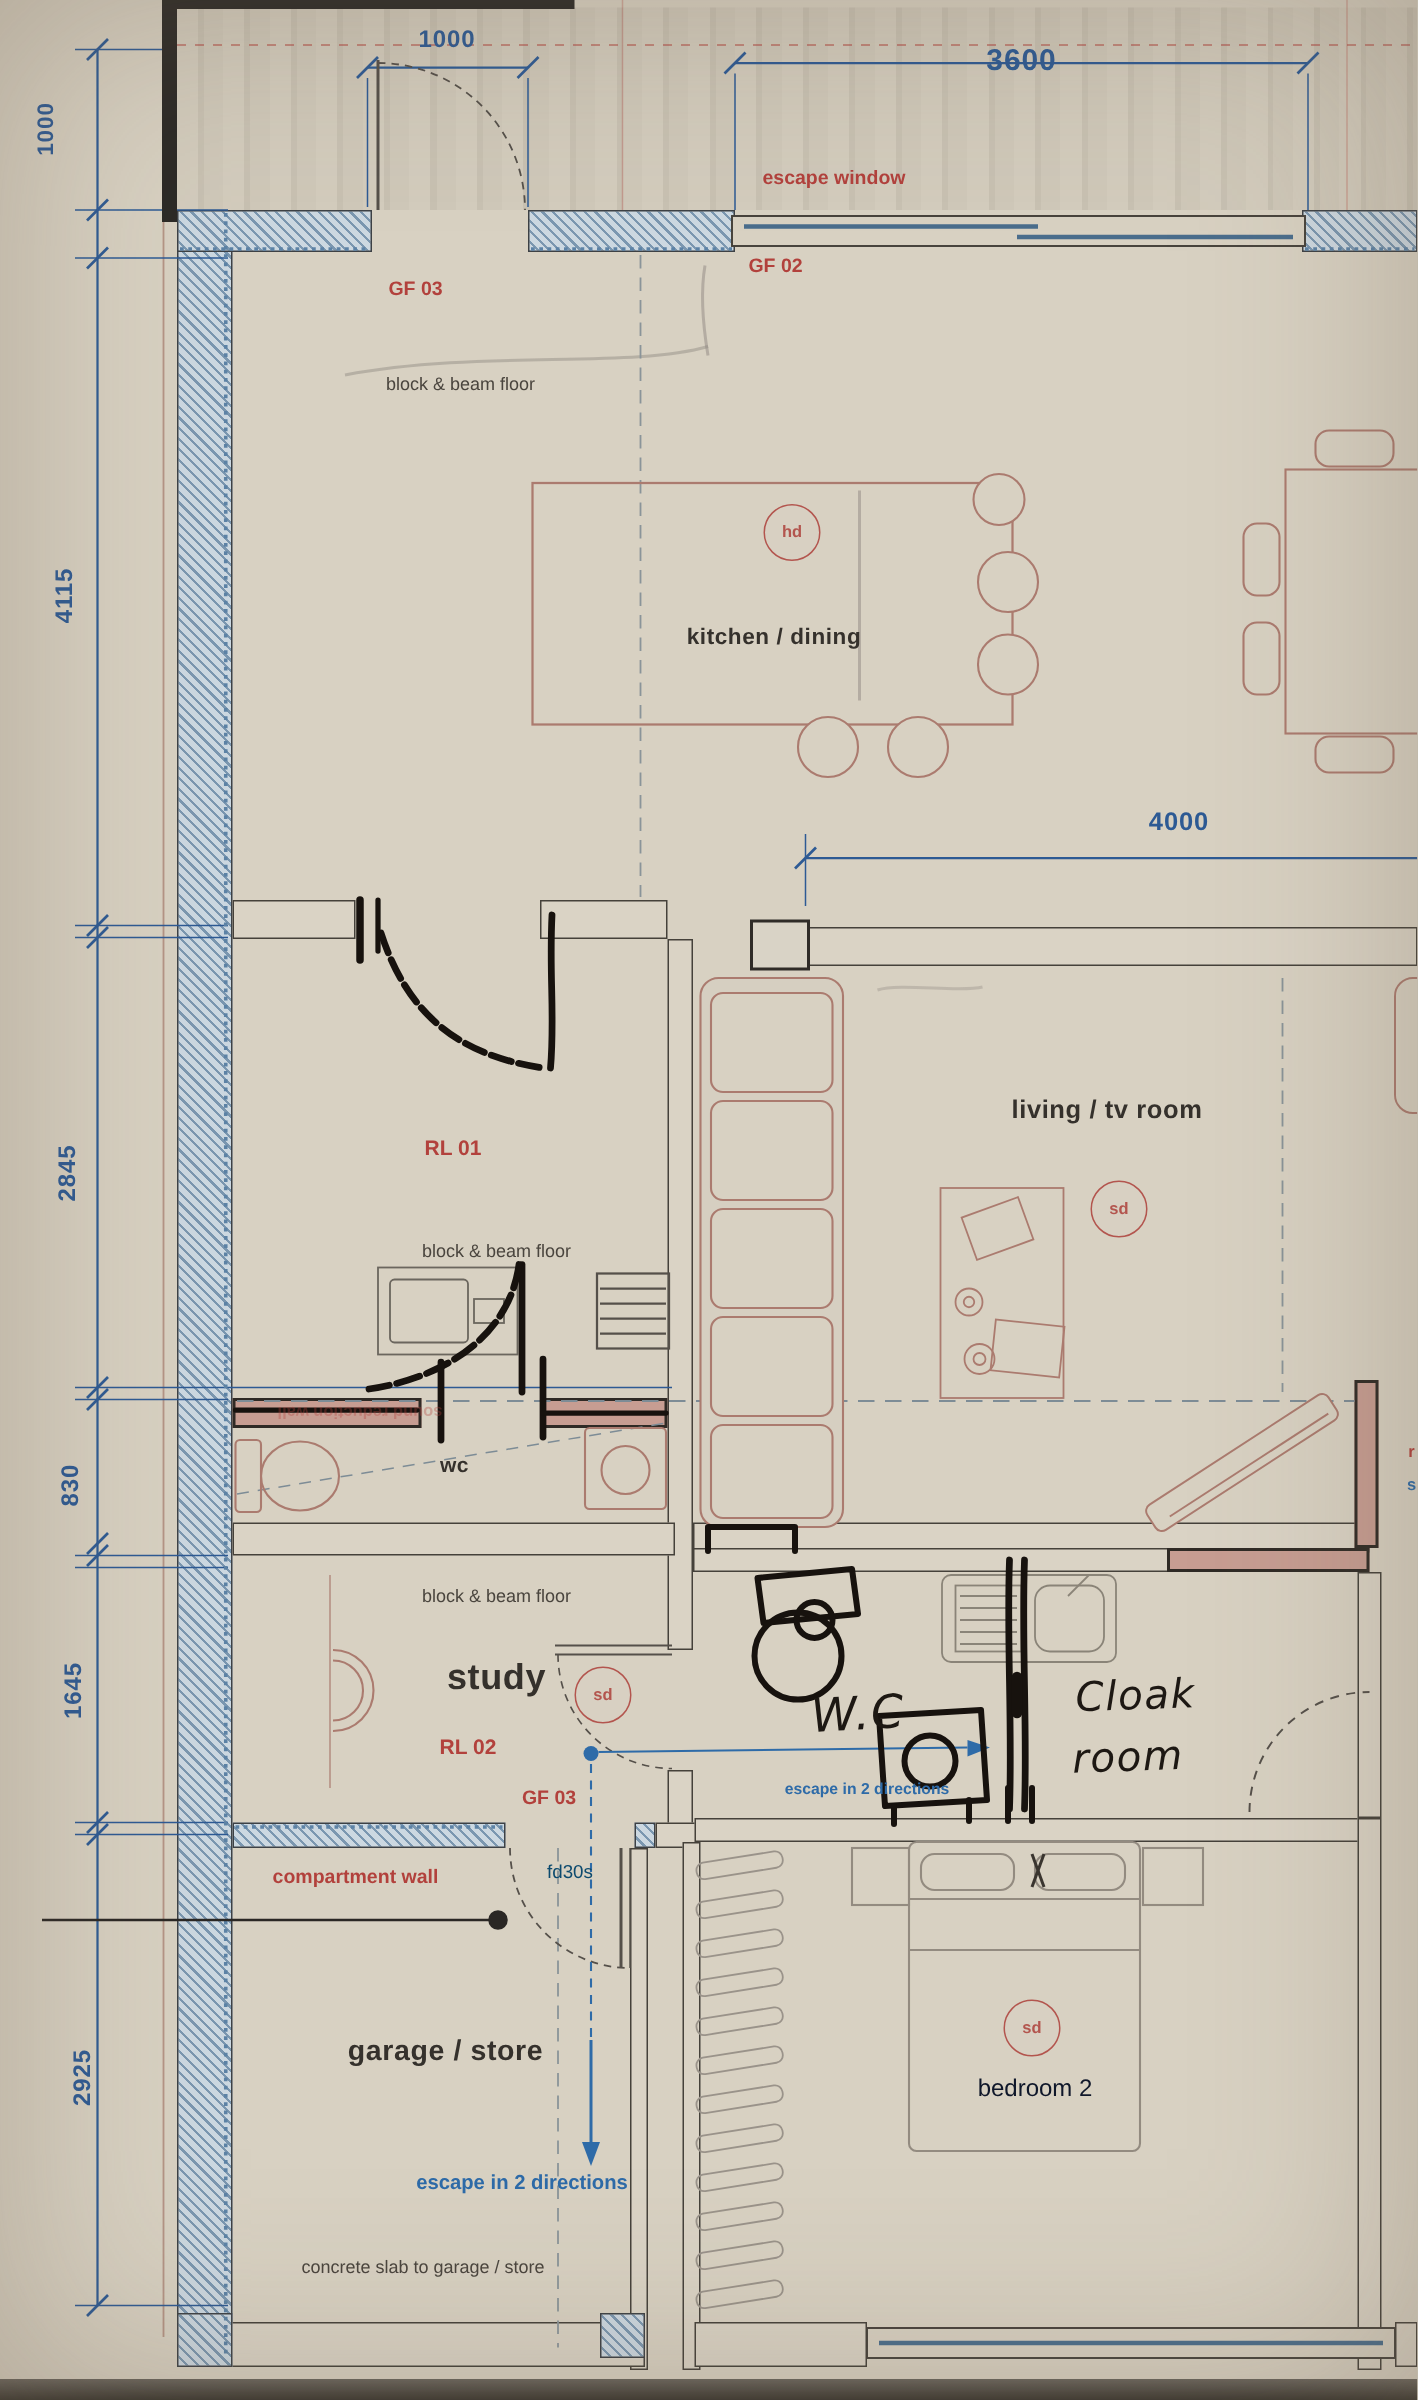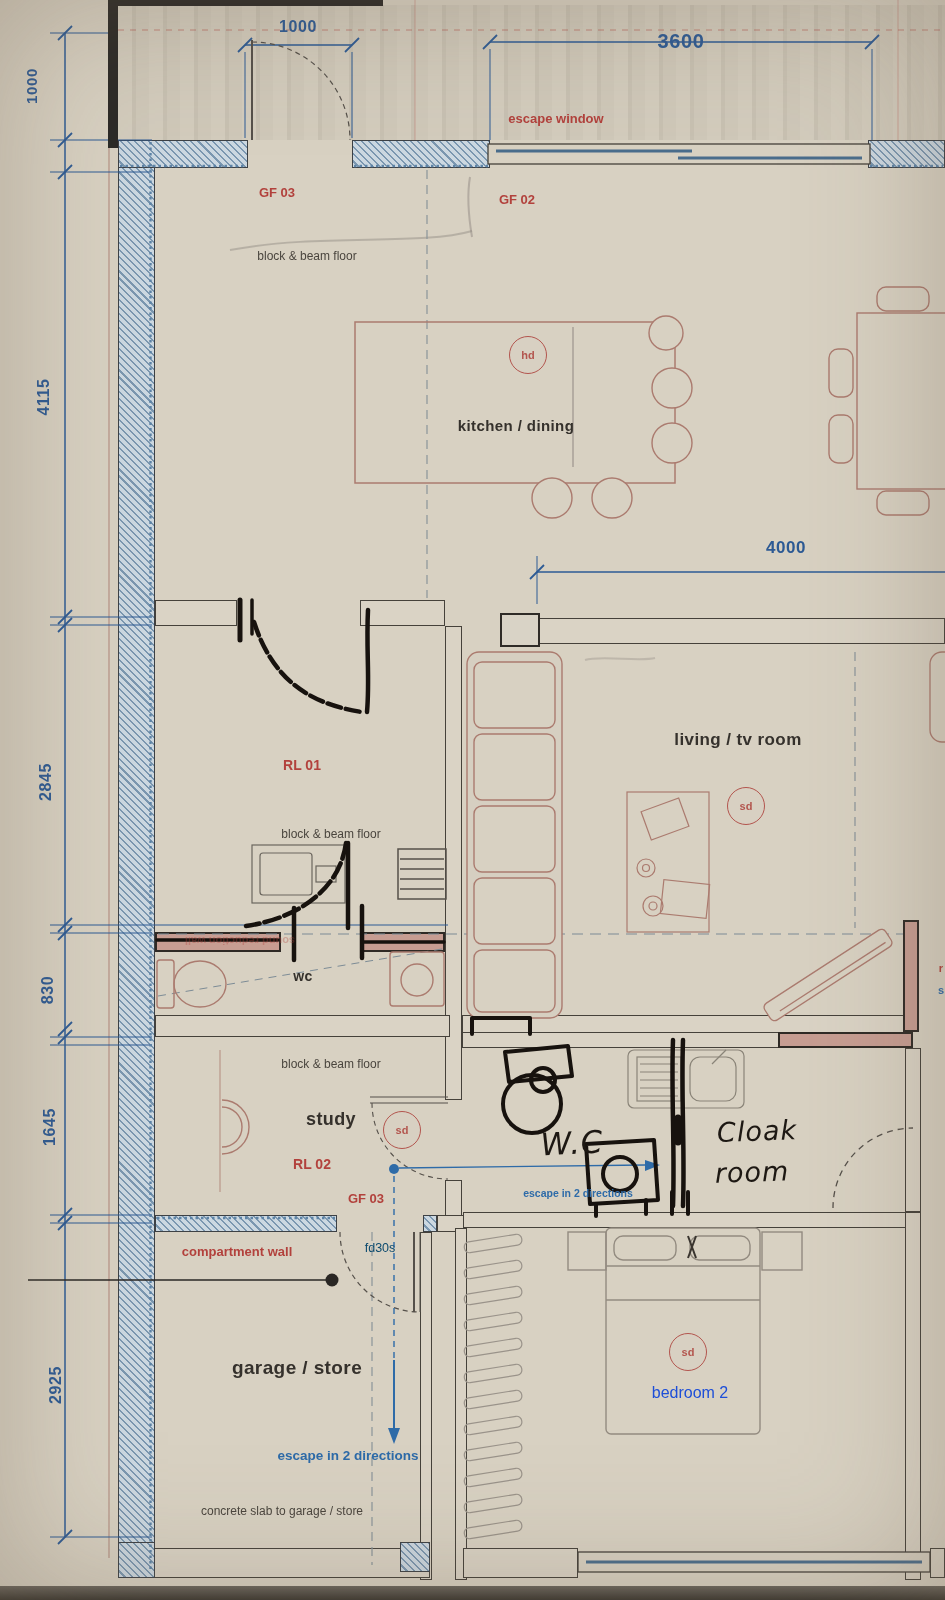--- a/index.html
+++ b/index.html
@@ -357,43 +357,43 @@
   <div class="lbl blue rot90" style="left:46px;top:782px;font-size:16px;">2845</div>
   <div class="lbl blue rot90" style="left:48px;top:990px;font-size:16px;">830</div>
   <div class="lbl blue rot90" style="left:50px;top:1127px;font-size:16px;">1645</div>
   <div class="lbl blue rot90" style="left:56px;top:1385px;font-size:16px;">2925</div>
 
   <div class="lbl blue" style="left:298px;top:27px;font-size:16px;">1000</div>
   <div class="lbl blue" style="left:681px;top:21px;font-size:20px;margin-top:20px;">3600</div>
   <div class="lbl blue" style="left:786px;top:548px;font-size:17px;">4000</div>
 
   <div class="lbl red" style="left:277px;top:192px;font-size:13px;">GF 03</div>
-  <div class="lbl red" style="left:517px;top:199px;font-size:13px;">GF 02</div>
+  <div class="lbl red" style="left:517px;top:177px;font-size:13px;">GF 02</div>
   <div class="lbl red" style="left:556px;top:118px;font-size:13px;">escape window</div>
   <div class="lbl red" style="left:302px;top:765px;font-size:14px;">RL 01</div>
   <div class="lbl red rot180" style="left:240px;top:941px;font-size:11px;">sound reduction wall</div>
   <div class="lbl red" style="left:312px;top:1164px;font-size:14px;">RL 02</div>
   <div class="lbl red" style="left:366px;top:1198px;font-size:13px;">GF 03</div>
   <div class="lbl red" style="left:237px;top:1251px;font-size:13px;">compartment wall</div>
 
   <div class="lbl soft" style="left:307px;top:256px;font-size:12px;">block &amp; beam floor</div>
   <div class="lbl soft" style="left:331px;top:834px;font-size:12px;">block &amp; beam floor</div>
   <div class="lbl soft" style="left:331px;top:1064px;font-size:12px;">block &amp; beam floor</div>
   <div class="lbl gray" style="left:380px;top:1248px;font-size:12.5px;">fd30s</div>
   <div class="lbl soft" style="left:282px;top:1511px;font-size:12px;">concrete slab to garage / store</div>
 
   <div class="lbl noteblue" style="left:578px;top:1193px;font-size:10.5px;">escape in 2 directions</div>
   <div class="lbl noteblue" style="left:348px;top:1455px;font-size:13.5px;">escape in 2 directions</div>
 
   <div class="lbl ink" style="left:516px;top:425px;font-size:15px;">kitchen / dining</div>
   <div class="lbl ink" style="left:738px;top:740px;font-size:17px;">living / tv room</div>
   <div class="lbl ink" style="left:303px;top:976px;font-size:14px;">wc</div>
-  <div class="lbl ink" style="left:331px;top:1119px;font-size:18px;">study</div>
+  <div class="lbl ink" style="left:331px;top:1119px;font-size:24px;">study</div>
   <div class="lbl ink" style="left:297px;top:1368px;font-size:19px;">garage / store</div>
-  <div class="lbl" style="left:690px;top:1393px;font-size:16px;color:#1d4ed8;">bedroom 2</div>
+  <div class="lbl" style="left:690px;top:1393px;font-size:16px;color:#0f172a;">bedroom 2</div>
 
   <div class="detector" style="left:528px;top:355px;">
       <span>hd</span>
     </div>
   <div class="detector" style="left:746px;top:806px;">
       <span>sd</span>
     </div>
   <div class="detector" style="left:402px;top:1130px;">
       <span>sd</span>
     </div>

